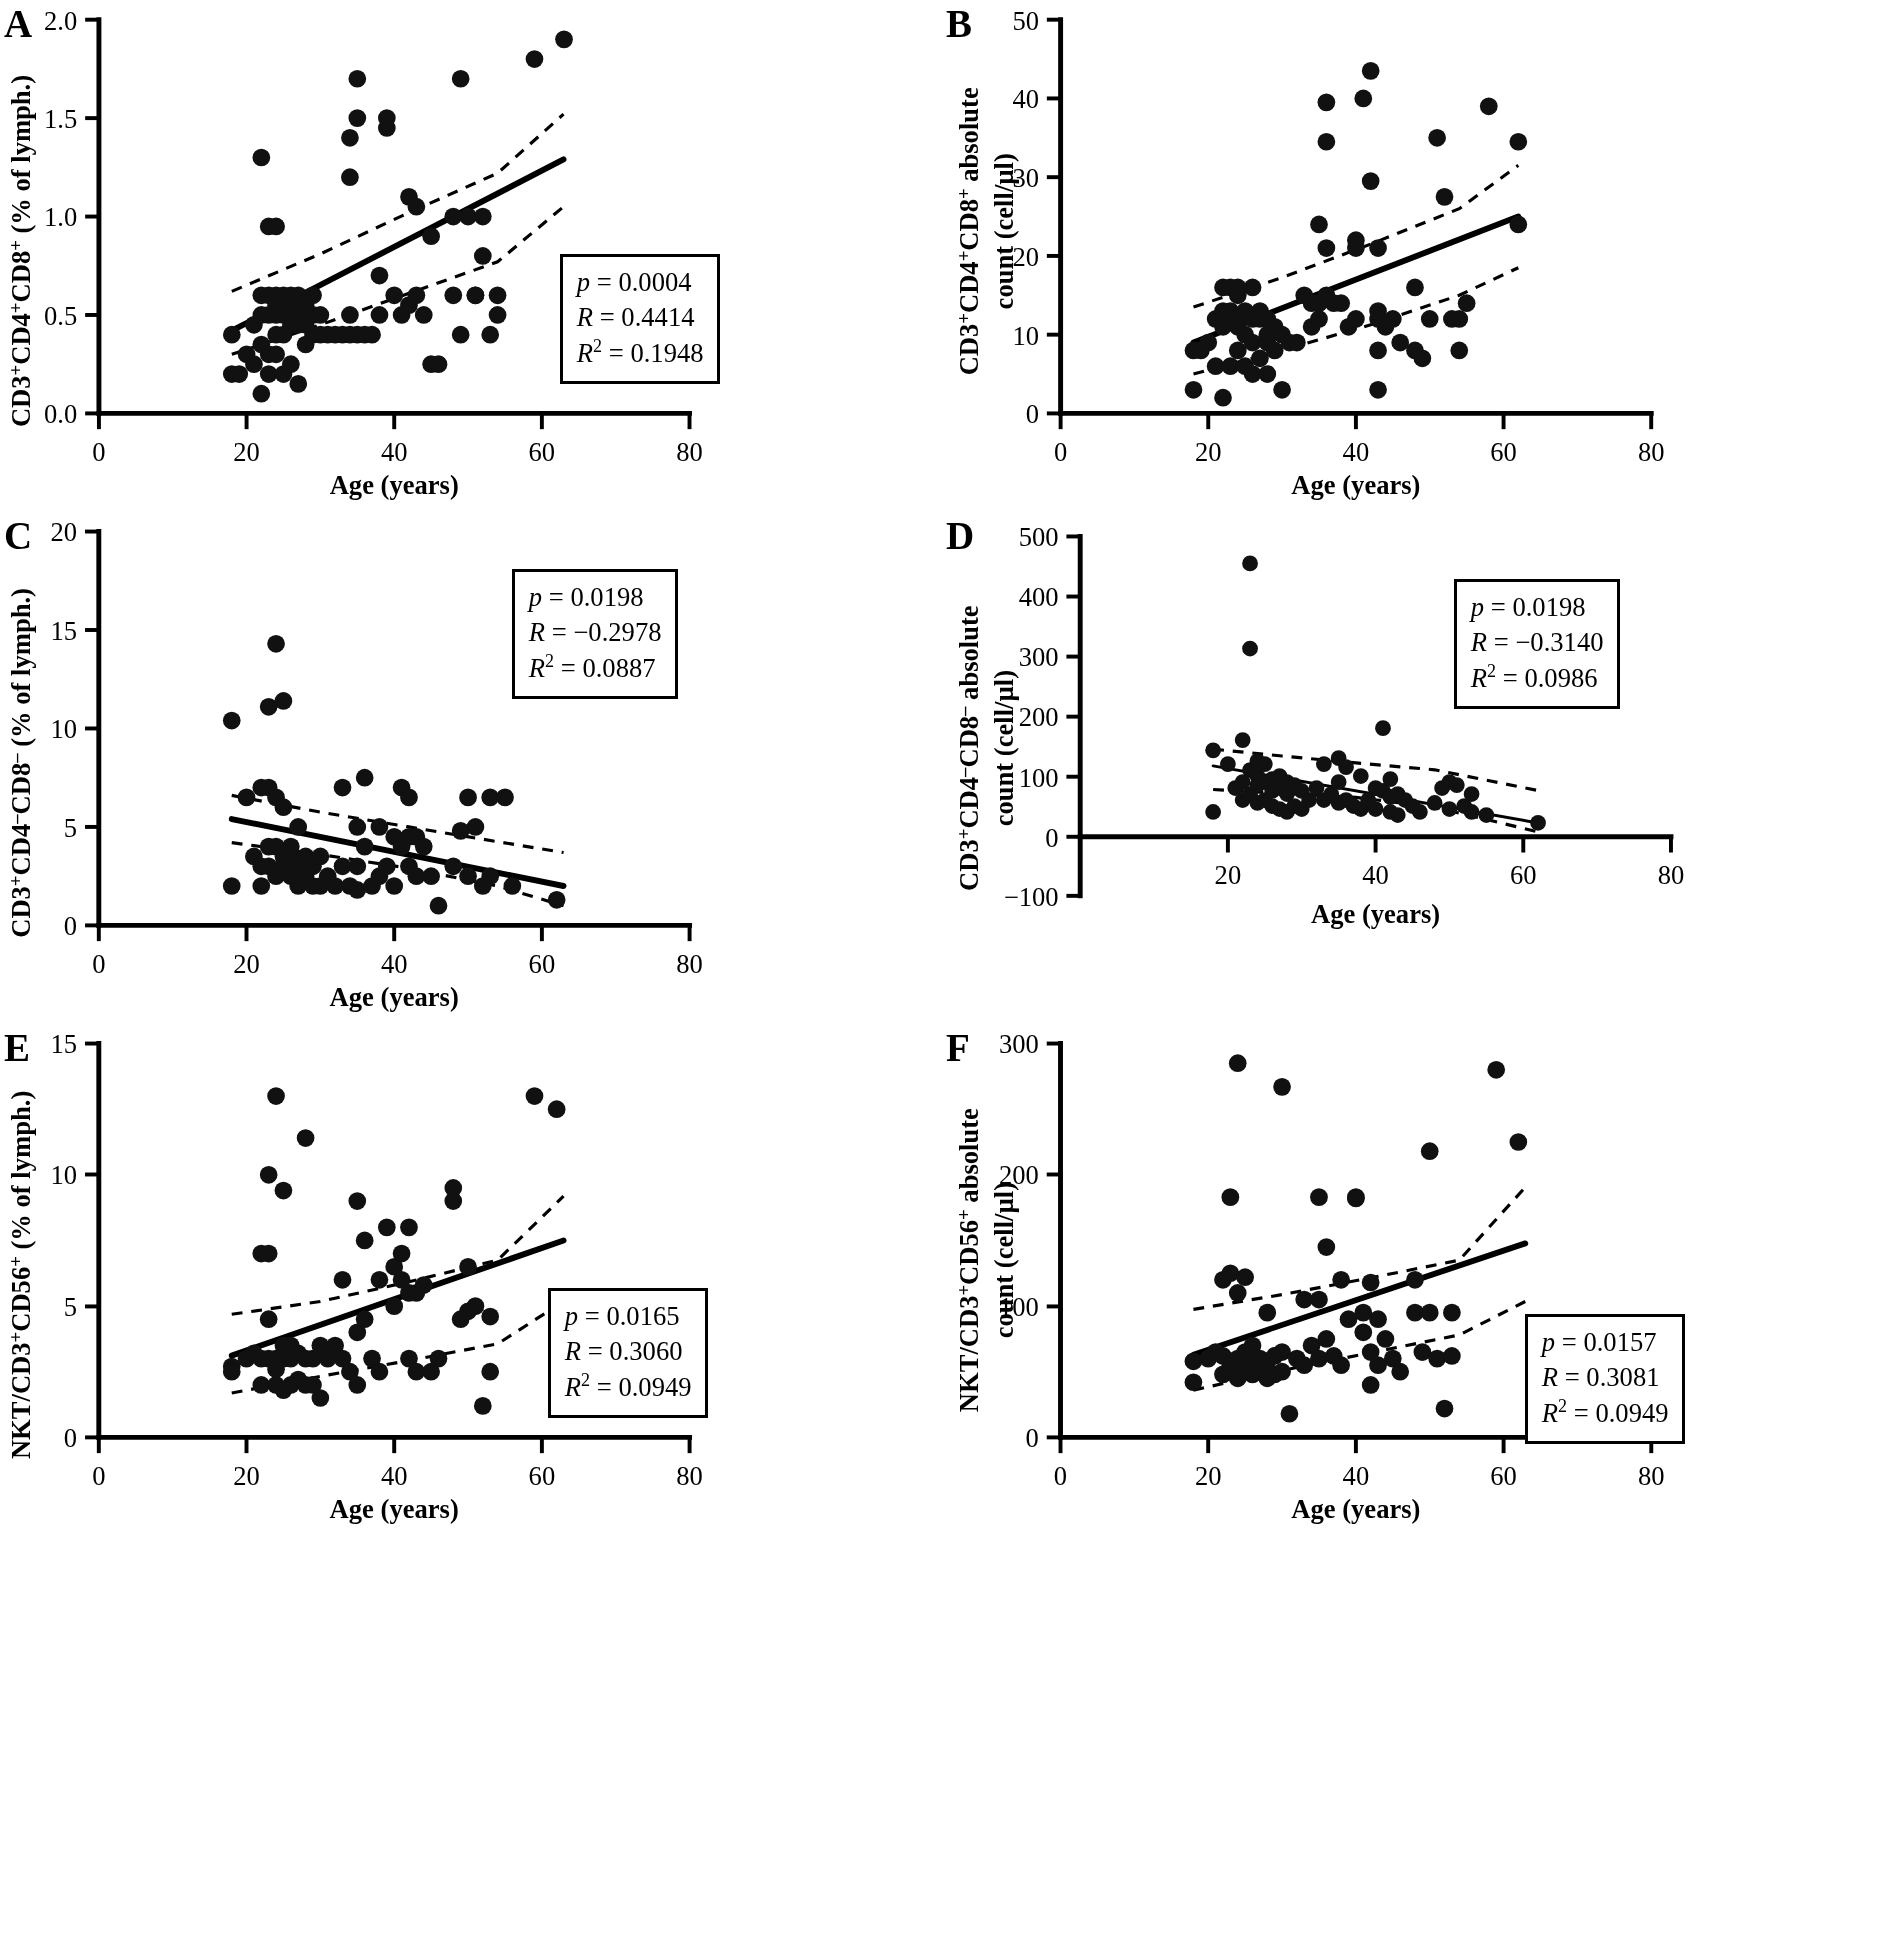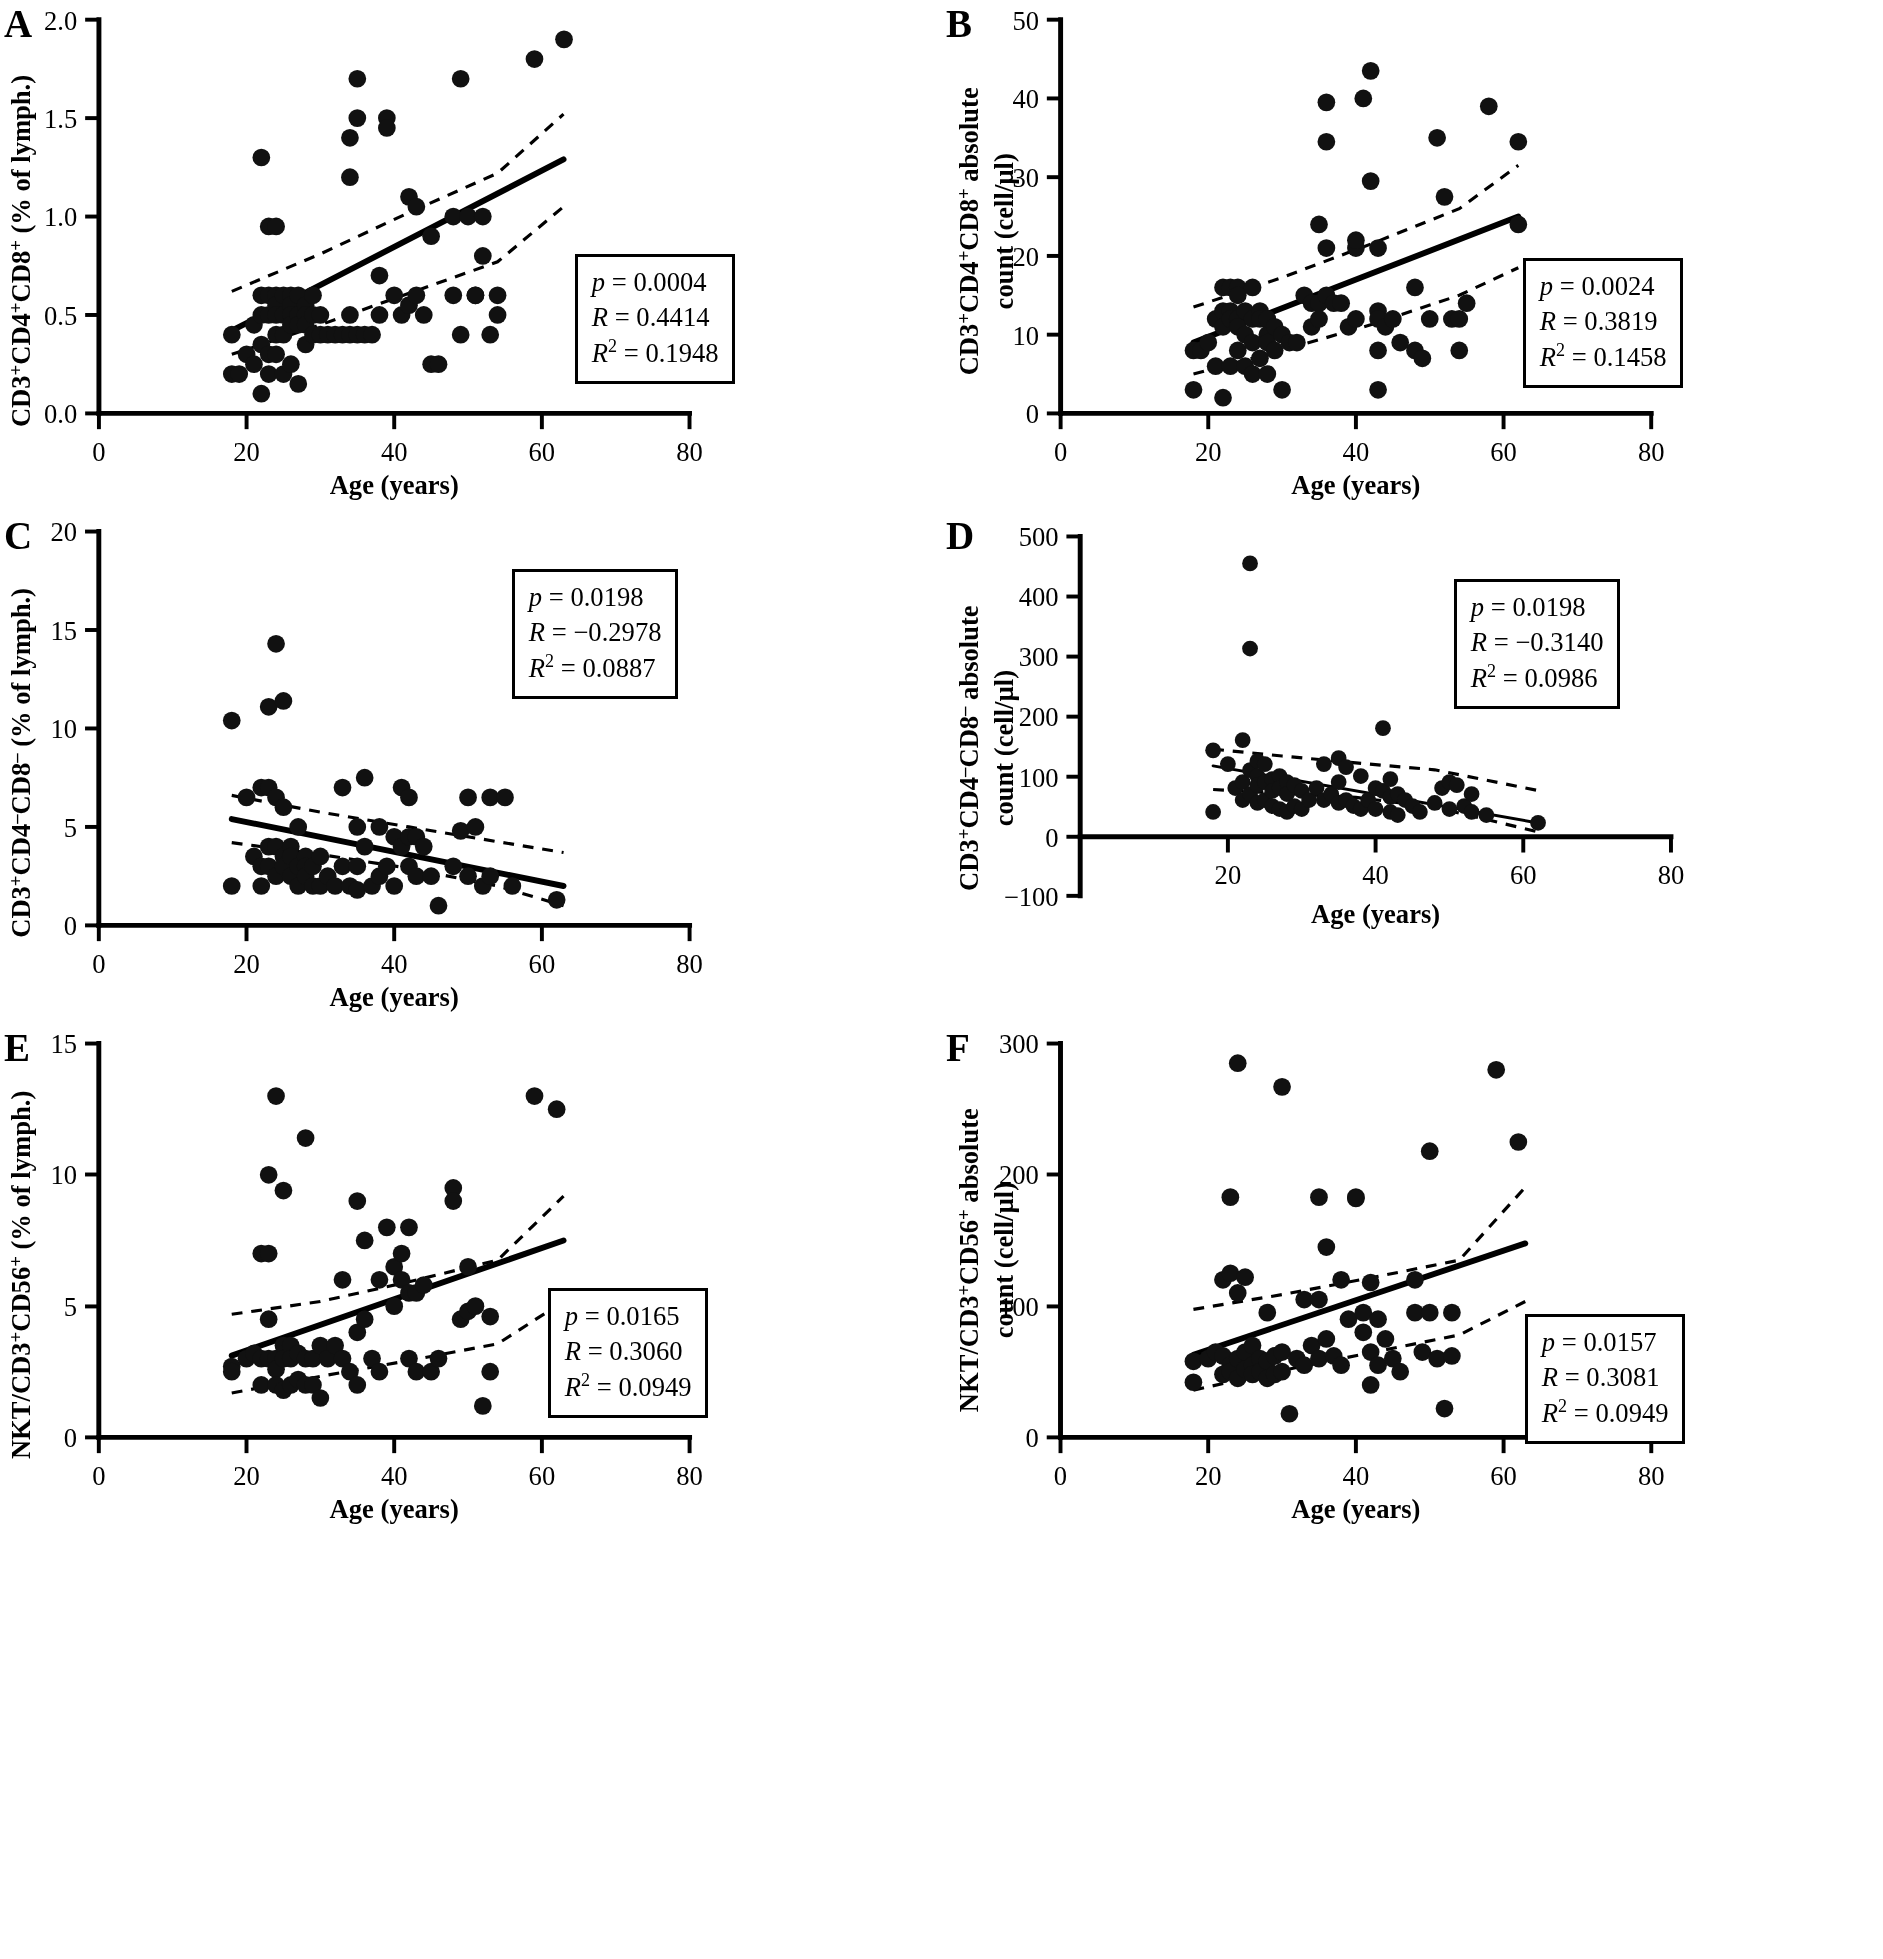--- a/index.html
+++ b/index.html
@@ -149,21 +149,21 @@
           <circle cx="482.5" cy="300.0" r="9" class="dot"></circle>
           <circle cx="490.0" cy="220.0" r="9" class="dot"></circle>
           <circle cx="490.0" cy="260.0" r="9" class="dot"></circle>
           <circle cx="497.5" cy="340.0" r="9" class="dot"></circle>
           <circle cx="505.0" cy="300.0" r="9" class="dot"></circle>
           <circle cx="505.0" cy="320.0" r="9" class="dot"></circle>
           <circle cx="542.5" cy="60.0" r="9" class="dot"></circle>
           <circle cx="572.5" cy="40.0" r="9" class="dot"></circle>
         </g>
     </svg>
-    <div class="statbox" style="left:575px;top:254px">
+    <div class="statbox" style="left:560px;top:254px">
       <div class="statline"><i>p</i> = 0.0004</div>
       <div class="statline"><i>R</i> = 0.4414</div>
       <div class="statline"><i>R</i><sup>2</sup> = 0.1948</div>
     </div>
   </div>
 
   <div class="panel">
     <div class="panel-letter" style="left:3.9px;top:3.9px">B</div>
     <svg class="plot" style="left:0;top:0" width="942" height="502" viewBox="0 0 956 510">
       <text class="ylabel" transform="translate(36,235) rotate(-90)" text-anchor="middle">
@@ -277,25 +277,20 @@
           <circle cx="510.0" cy="200.0" r="9" class="dot"></circle>
           <circle cx="517.5" cy="324.0" r="9" class="dot"></circle>
           <circle cx="525.0" cy="324.0" r="9" class="dot"></circle>
           <circle cx="525.0" cy="356.0" r="9" class="dot"></circle>
           <circle cx="532.5" cy="308.0" r="9" class="dot"></circle>
           <circle cx="555.0" cy="108.0" r="9" class="dot"></circle>
           <circle cx="585.0" cy="144.0" r="9" class="dot"></circle>
           <circle cx="585.0" cy="228.0" r="9" class="dot"></circle>
         </g>
     </svg>
-    <div class="statbox" style="left:581px;top:258px">
-      <div class="statline"><i>p</i> = 0.0024</div>
-      <div class="statline"><i>R</i> = 0.3819</div>
-      <div class="statline"><i>R</i><sup>2</sup> = 0.1458</div>
-    </div>
   </div>
 
   <div class="panel">
     <div class="panel-letter" style="left:3.9px;top:13.8px">C</div>
     <svg class="plot" style="left:0;top:0" width="942" height="512" viewBox="0 0 956 520">
       <text class="ylabel" transform="translate(30,265) rotate(-90)" text-anchor="middle">
         CD3<tspan dy="-8" font-size="19">+</tspan><tspan dy="8">CD4</tspan><tspan dy="-8" font-size="19">–</tspan><tspan dy="8">CD8</tspan><tspan dy="-8" font-size="19">–</tspan><tspan dy="8"> (% of lymph.)</tspan>
       </text>
       <line class="axis-line" x1="100" y1="30" x2="100" y2="430"></line>
       <line class="axis-line" x1="100" y1="430" x2="700" y2="430"></line>

